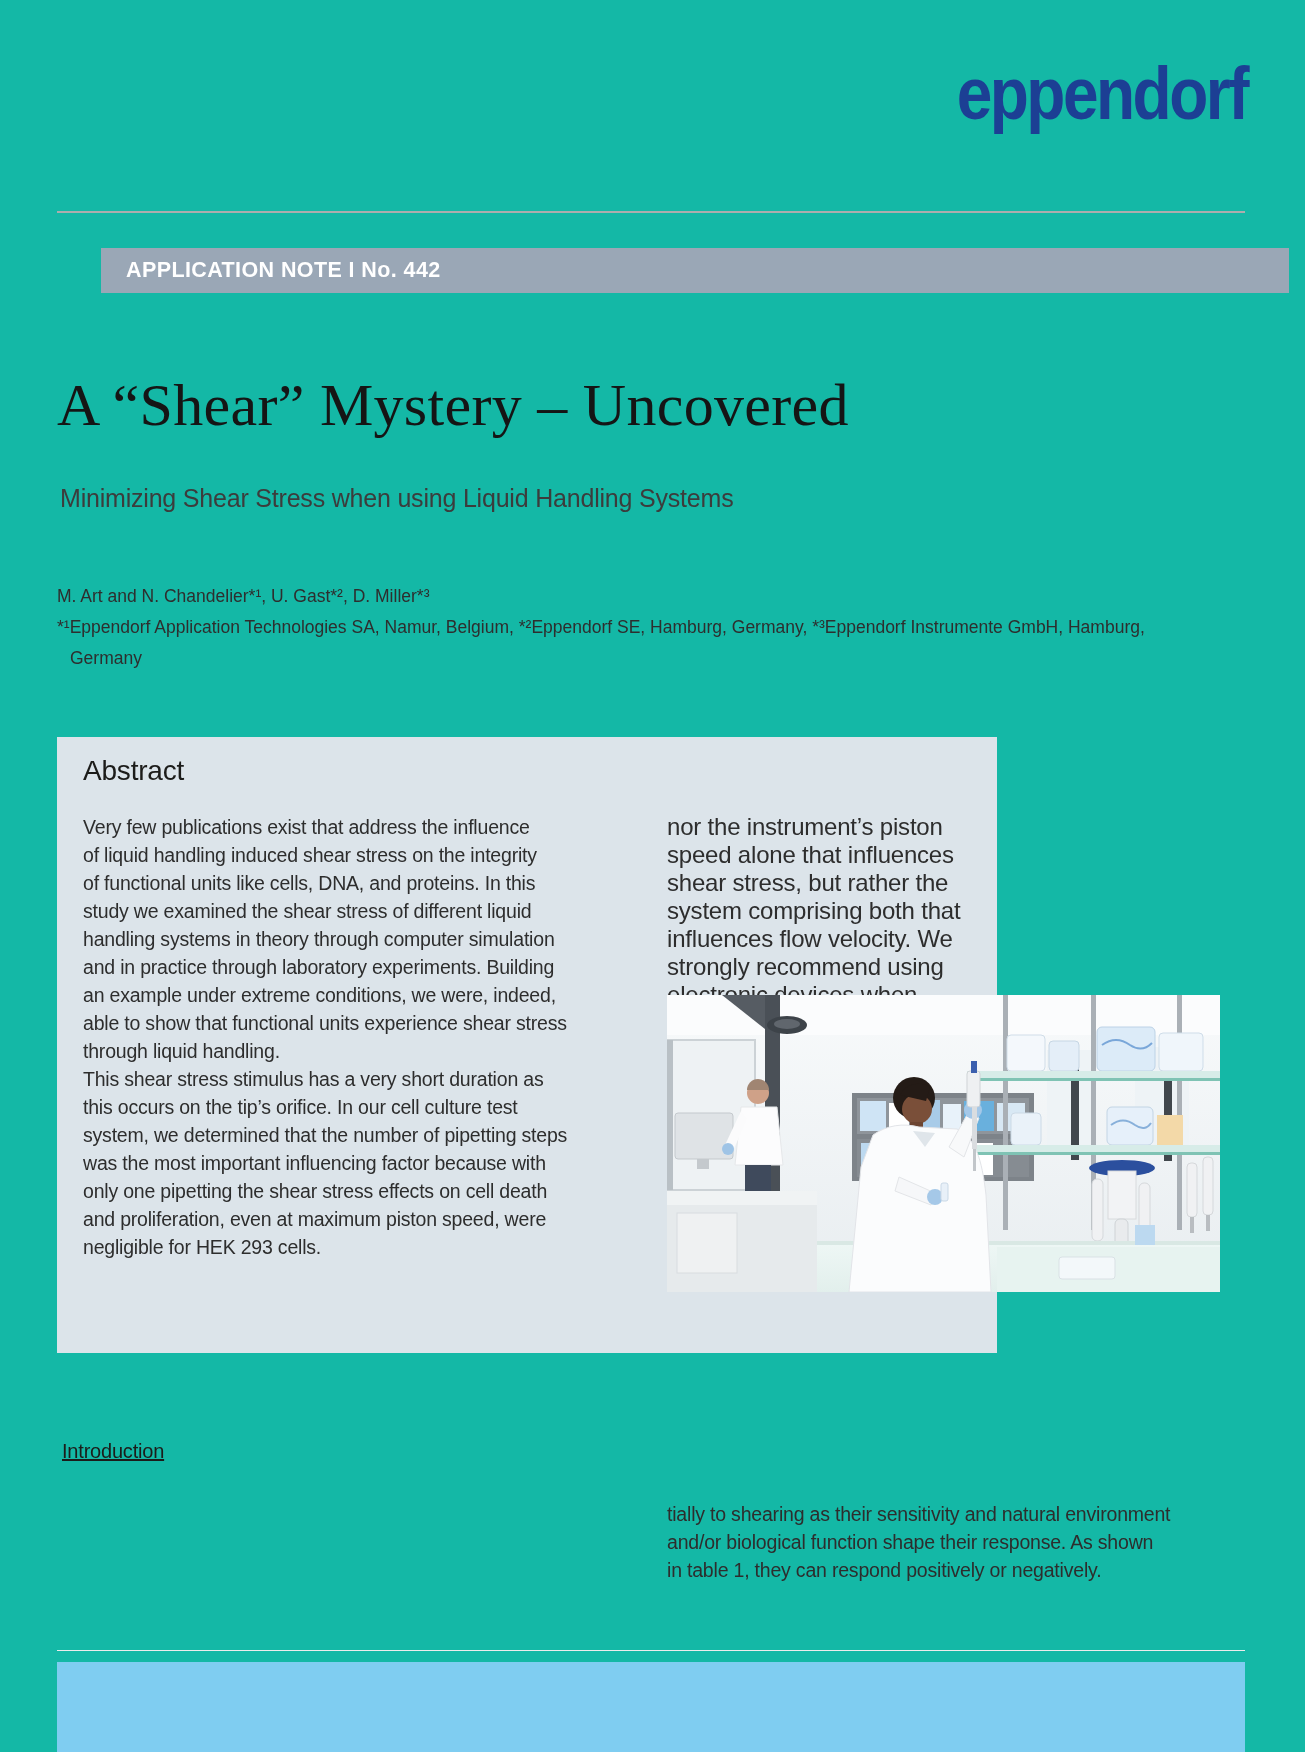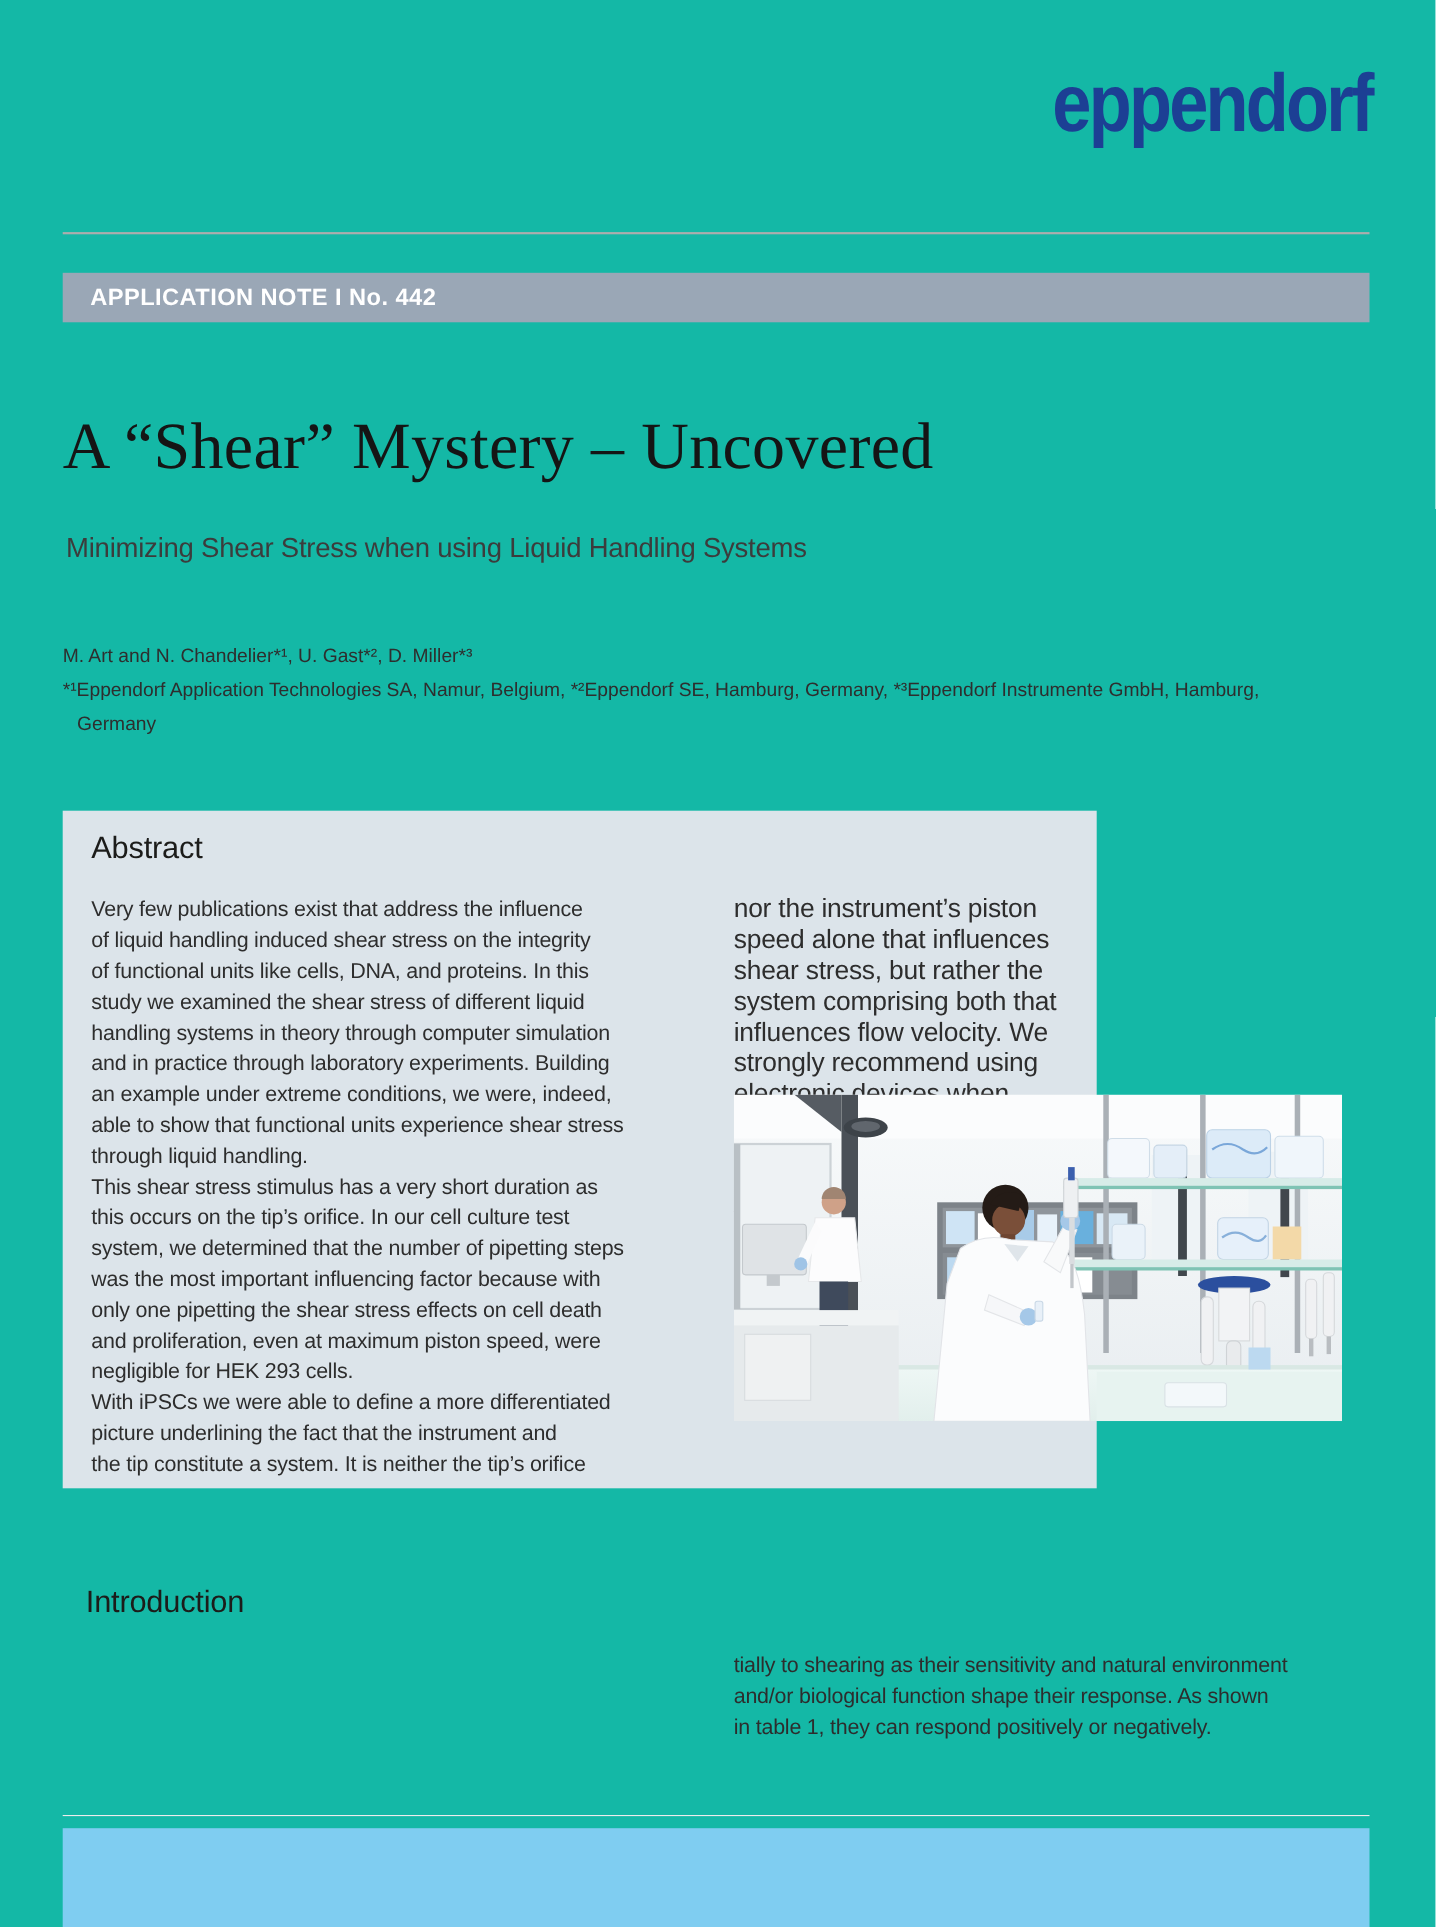--- a/index.html
+++ b/index.html
@@ -32,37 +32,37 @@
   .affiliation .para{margin:0;white-space:pre-line;}
   .affiliation .para:nth-child(2){padding-left:13px;}
   
   .abstract-box{left:57px;top:737px;width:940px;height:616px;background:#dce4ea;}
   .abstract-heading{left:26px;top:18px;font-size:28px;color:#1c1c1a;letter-spacing:-0.2px;}
   .col-text .para{margin:0;white-space:pre-line;}
   .abs-left{left:26px;top:76px;font-size:19.5px;line-height:28px;color:#2d2d2d;letter-spacing:-0.2px;}
   .abs-right{left:610px;top:76px;font-size:24px;line-height:28px;color:#2d2d2d;letter-spacing:-0.2px;}
   .photo-frame{left:610px;top:258px;width:553px;height:297px;overflow:hidden;}
   
-  .intro-heading{left:78px;top:1440px;font-size:28px;color:#1c1c1a;letter-spacing:-0.2px;}
+  .intro-heading{left:62px;top:1440px;font-size:20px;color:#1c1c1a;letter-spacing:-0.2px;text-decoration:underline;}
   .intro-left{left:62px;top:1500px;font-size:19.5px;line-height:28px;color:#2d2d2d;letter-spacing:-0.2px;}
   .intro-right{left:667px;top:1500px;font-size:19.5px;line-height:28px;color:#2d2d2d;letter-spacing:-0.2px;}
   
   .pre-footer-rule{left:57px;top:1650px;width:1188px;height:1px;background:#ececec;}
   .footer-bar{left:57px;top:1662px;width:1188px;height:90px;background:#7fcdf1;}
 </style>
 </head>
 <body>
 
 <div class="page">
 
   <div class="abs logo" style="color: rgb(28, 63, 148);">eppendorf</div>
 
   <div class="abs thin-rule"></div>
 
-  <div class="abs banner" style="background-color: rgb(154, 167, 182);">
+  <div class="abs banner" style="background-color: rgb(154, 167, 182); margin-left: 44px;">
     <span class="banner-label">APPLICATION NOTE I No. 442</span>
   </div>
 
   <div class="abs doc-subtitle">Minimizing Shear Stress when using Liquid Handling Systems</div>
 
   <div class="abs doc-title">A “Shear” Mystery – Uncovered</div>
 
   <div class="abs authors-block">
     <div class="authors-line">M. Art and N. Chandelier*¹, U. Gast*², D. Miller*³</div>
     <div class="affiliation">
@@ -83,23 +83,20 @@
 an example under extreme conditions, we were, indeed,
 able to show that functional units experience shear stress
 through liquid handling.</div>
         <div class="para">This shear stress stimulus has a very short duration as
 this occurs on the tip’s orifice. In our cell culture test
 system, we determined that the number of pipetting steps
 was the most important influencing factor because with
 only one pipetting the shear stress effects on cell death
 and proliferation, even at maximum piston speed, were
 negligible for HEK 293 cells.</div>
-        <div class="para">With iPSCs we were able to define a more differentiated
-picture underlining the fact that the instrument and
-the tip constitute a system. It is neither the tip’s orifice</div>
       </div>
     <div class="abs abs-right col-text">
         <div class="para">nor the instrument’s piston speed alone that influences
 shear stress, but rather the system comprising both that
 influences flow velocity. We strongly recommend using
 electronic devices when pipetting functional units because
 they achieve a low flow velocity. This delivers results
 independent of the user, thus improving reproducibility.</div>
       </div>
 

